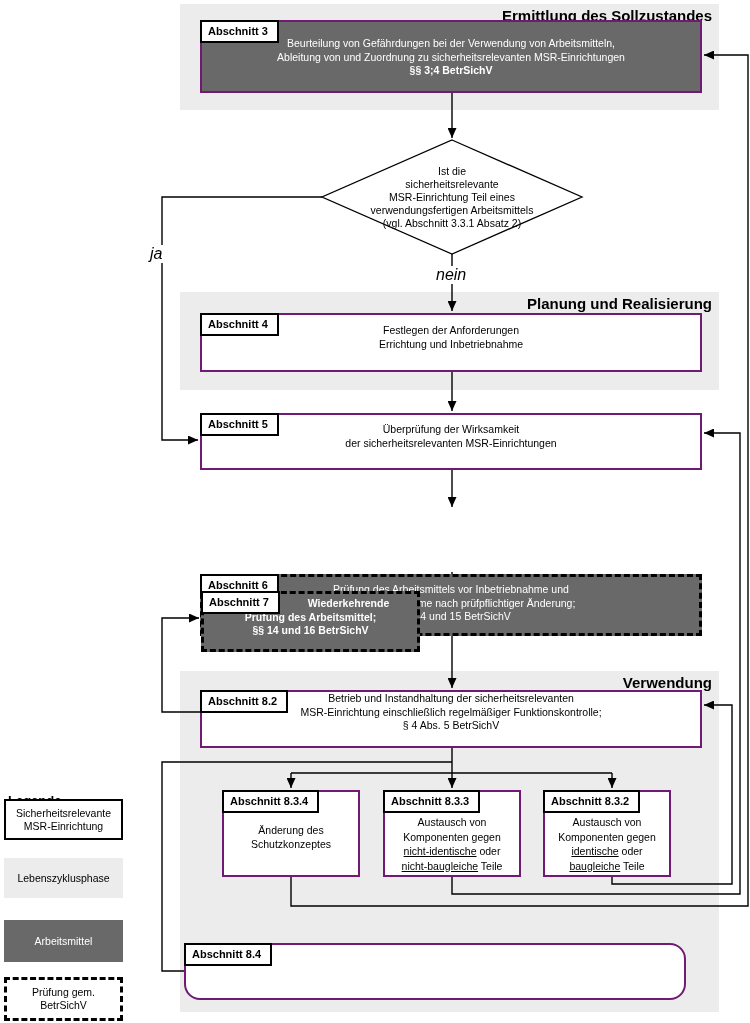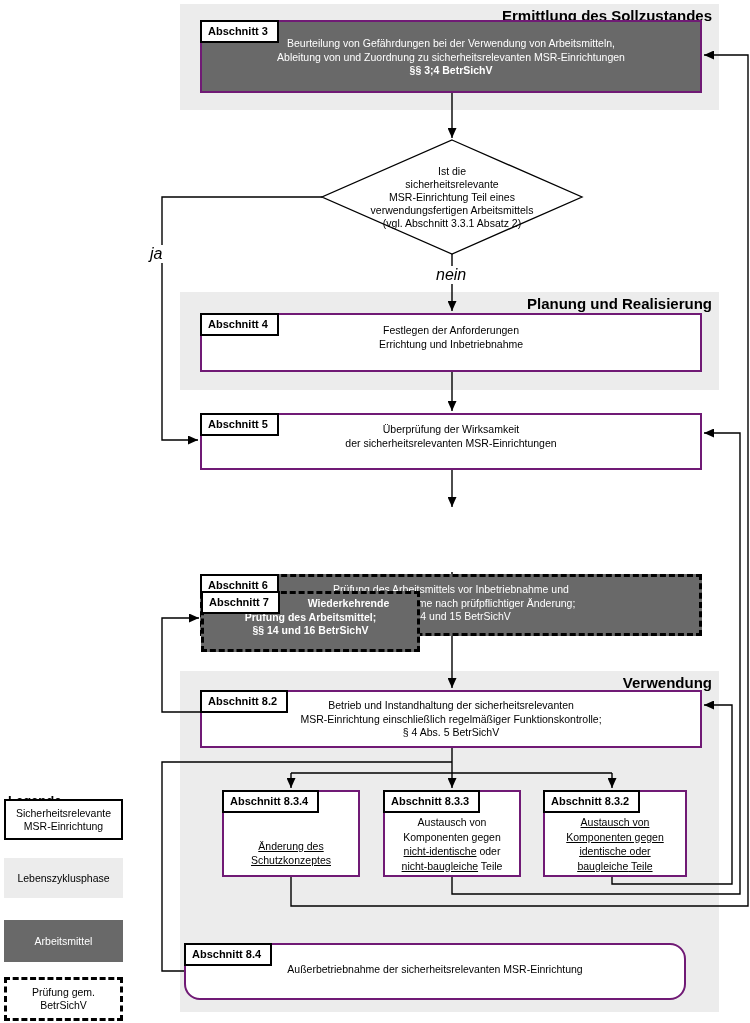--- a/index.html
+++ b/index.html
@@ -32,22 +32,22 @@
   .body { white-space:pre-line; }
   .law { font-weight:bold; }
   .u { text-decoration:underline; }
 
   #a3 .body  { padding-top:15px; }
   #a4 .body  { padding-top:9px; }
   #a5 .body  { padding-top:8px; }
   #a6 .body  { padding-top:6px; }
   #a7        { font-weight:bold; }
   #a7 .line1 { padding:3px 0 0 76px; }
-  #a82 .body { padding-top:7px; }
-  #a834 .body{ padding-top:48px;text-decoration:underline; }
+  #a82 .body { }
+  #a834 .body{ padding-top:32px; }
   #a833 .body, #a832 .body { padding-top:23px; line-height:14.5px; }
   #a84 .body { padding-top:18px; }
 
   .diamond-text {
     position:absolute; z-index:2; display:flex; align-items:center; justify-content:center;
     text-align:center; white-space:pre-line; font-size:10.5px; line-height:13px;
   }
   .edge-label {
     position:absolute; z-index:2; background:#fff; padding:0 2px; font-size:16px;font-style:italic;
   }
@@ -158,31 +158,30 @@
   </div>
 
   <div id="a833" class="node" style="left:383px; top:790px; width:138px; height:87px;">
     <div class="tab">Abschnitt 8.3.3</div>
     <div class="body"><span>Austausch von</span>
       <span>Komponenten gegen</span>
       <span><span class="u">nicht-identische</span><span> oder</span></span>
       <span><span class="u">nicht-baugleiche</span><span> Teile</span></span></div>
   </div>
 
-  <div id="a832" class="node" style="left:543px; top:790px; width:144px; height:87px;text-decoration:underline;">
+  <div id="a832" class="node" style="left:543px; top:790px; width:128px; height:87px;">
     <div class="tab">Abschnitt 8.3.2</div>
     <div class="body"><span>Austausch von</span>
       <span>Komponenten gegen</span>
       <span><span class="u">identische</span><span> oder</span></span>
       <span><span class="u">baugleiche</span><span> Teile</span></span></div>
   </div>
 
   <div id="a84" class="node" style="left:184px; top:943px; width:502px; height:57px;border-radius:16px;">
     <div class="tab">Abschnitt 8.4</div>
-    <div class="body">Außerbetriebnahme der sicherheitsrelevanten MSR-Einrichtung</div>
   </div>
 
   <div class="legend-title" style="left:8px; top:793px;">Legende</div>
   <div class="legend-box lg-solid" style="left:4px; top:799px; width:119px; height:41px;">Sicherheitsrelevante
 MSR-Einrichtung</div>
   <div class="legend-box lg-phase" style="left:4px; top:858px; width:119px; height:40px;">Lebenszyklusphase</div>
   <div class="legend-box lg-dashed" style="left:4px; top:977px; width:119px; height:44px;">Prüfung gem.
 BetrSichV</div>
   <div class="legend-box lg-dark" style="left:4px; top:920px; width:119px; height:42px;">Arbeitsmittel</div>
 

